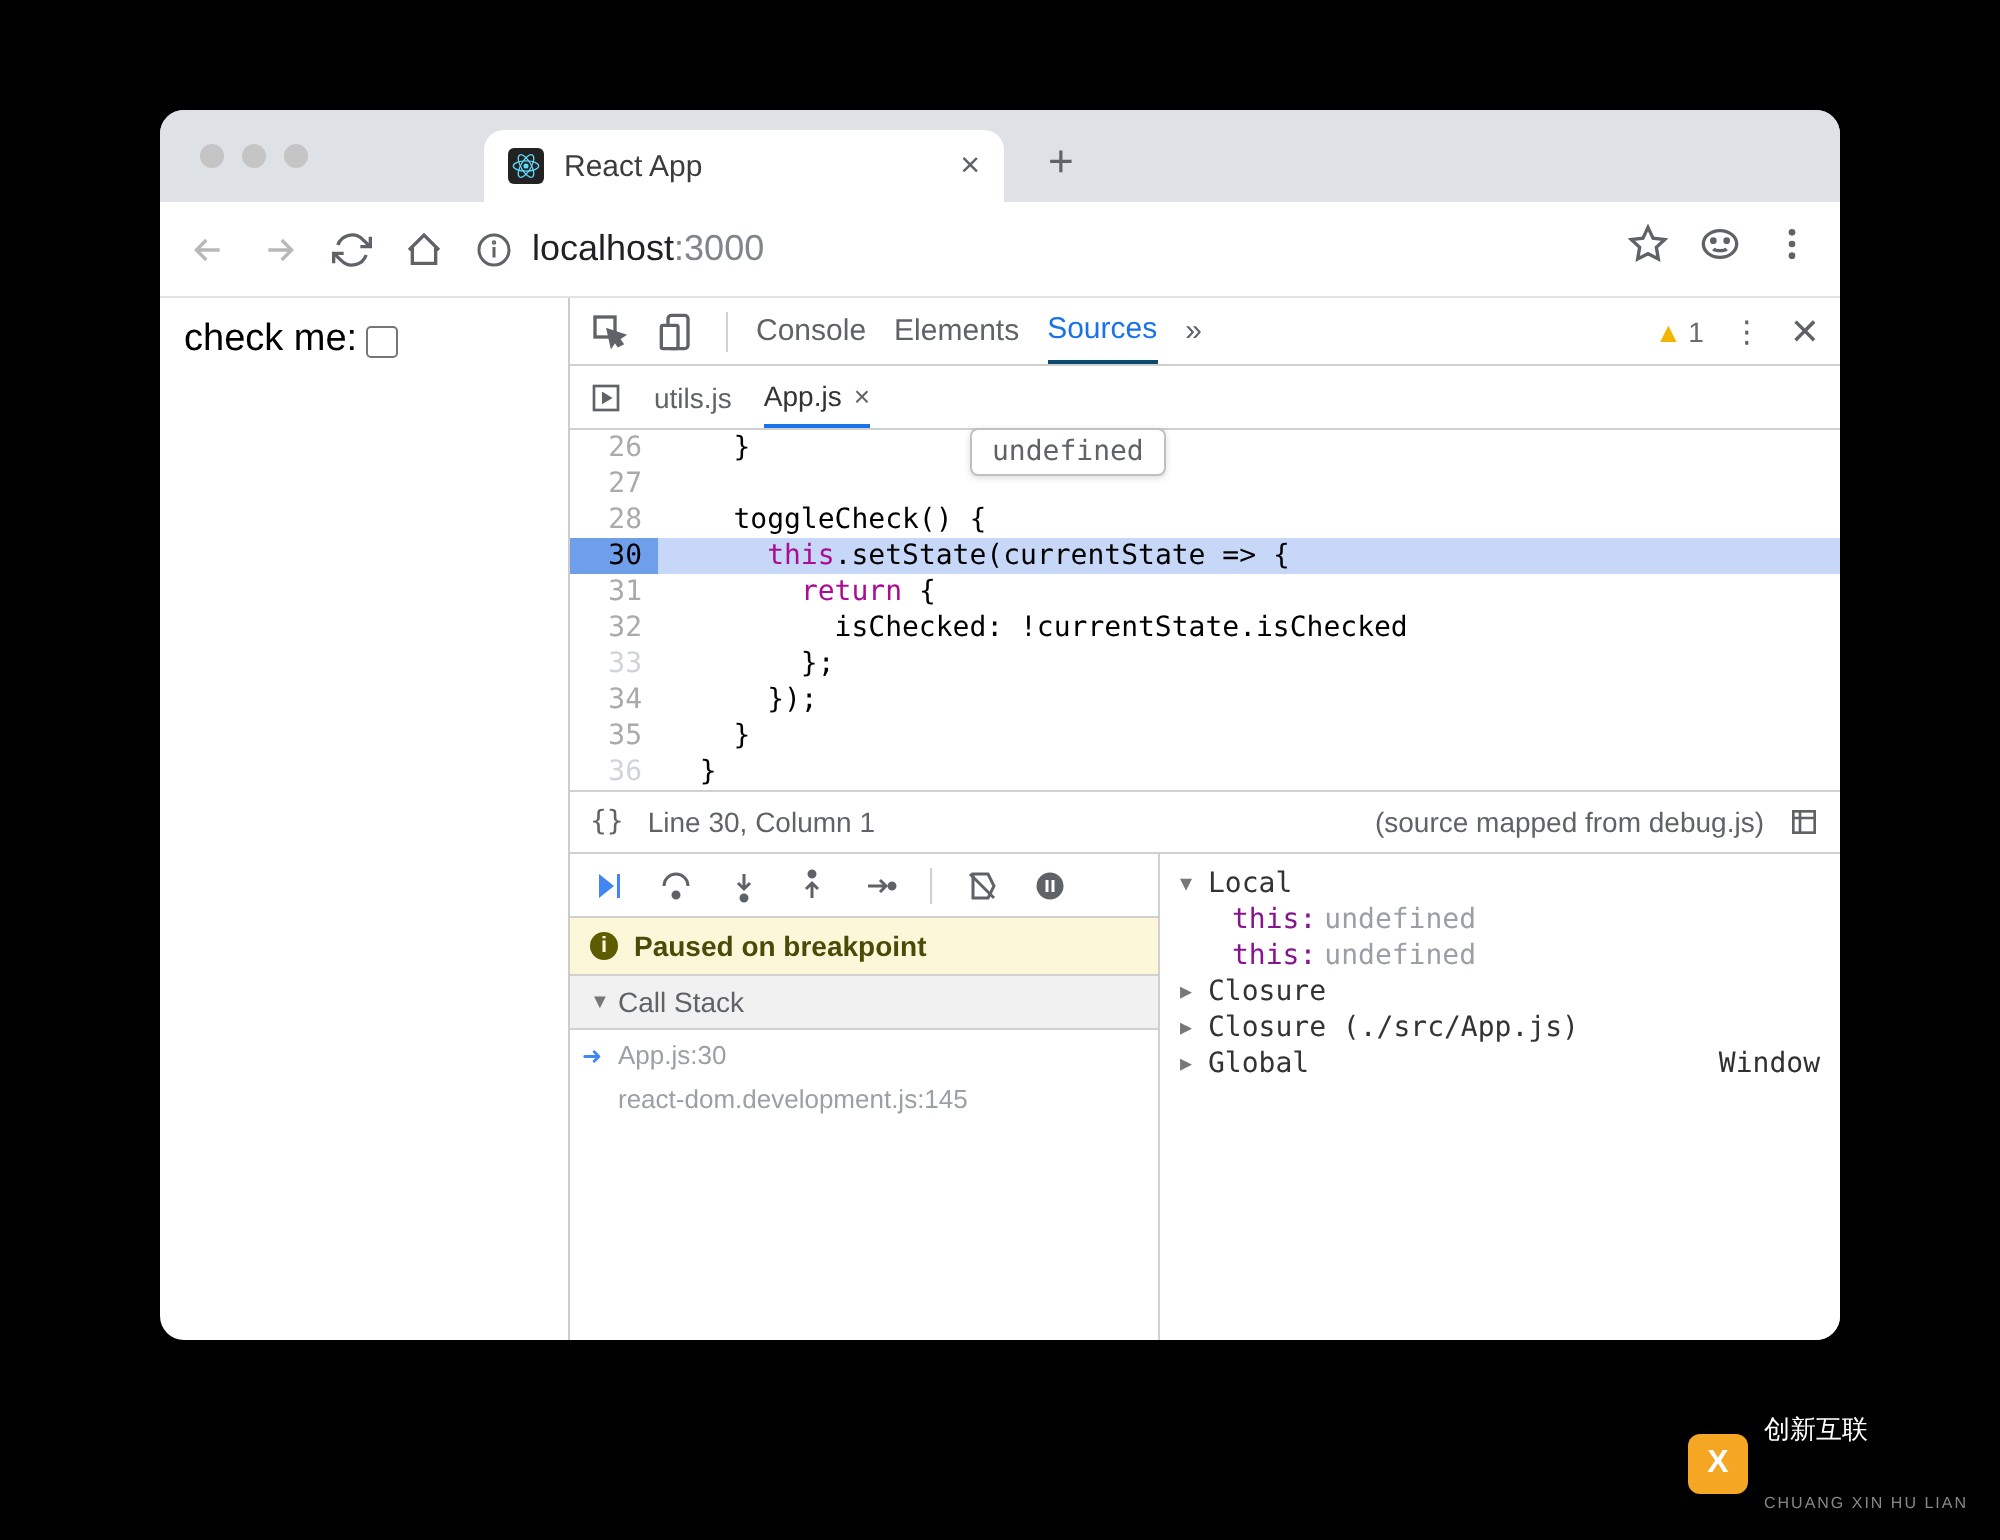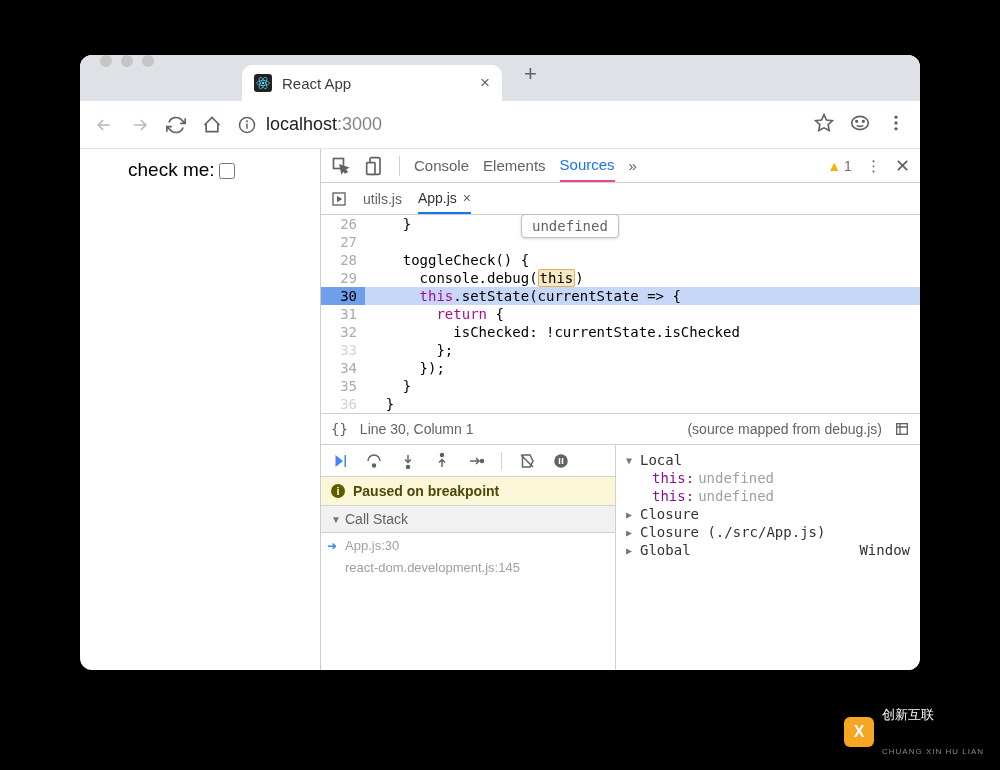--- a/index.html
+++ b/index.html
@@ -1,21 +1,21 @@
 <!DOCTYPE html>
 <html><head>
 <meta charset="utf-8">
 <style>
 * { box-sizing: border-box; margin: 0; padding: 0; }
 body { background: #000; width: 1000px; height: 770px; font-family: -apple-system, BlinkMacSystemFont, "Segoe UI", Arial, sans-serif; overflow: hidden; position: relative; }
 
 .window { position: absolute; left: 80px; top: 55px; width: 840px; height: 615px; background: #fff; border-radius: 12px; box-shadow: 0 25px 60px rgba(0,0,0,0.5); overflow: hidden; display: flex; flex-direction: column; }
 
 
-.tabbar { height: 46px; background: #dee1e6; display: flex; padding-left: 20px; gap: 8px; }
+.tabbar { height: 46px; background: #dee1e6; display: flex; align-items: center; padding-left: 20px; gap: 8px; }
 .traffic { display: flex; gap: 9px; margin-right: 80px; }
 .traffic-dot { width: 12px; height: 12px; border-radius: 50%; background: #c5c5c5; }
 .tab { display: flex; align-items: center; background: #fff; height: 36px; padding: 0 12px; border-radius: 10px 10px 0 0; gap: 10px; min-width: 260px; margin-top: 10px; }
 .favicon { width: 18px; height: 18px; background: #222; border-radius: 3px; display: flex; align-items: center; justify-content: center; }
 .favicon svg { width: 14px; height: 14px; }
 .tab-title { flex: 1; font-size: 15px; color: #3c3c3c; }
 .tab-close { font-size: 17px; color: #5f6368; cursor: pointer; }
 .new-tab { font-size: 22px; color: #5f6368; margin-left: 14px; margin-top: 6px; }
 
 
@@ -23,31 +23,31 @@
 .nav-icon { color: #5f6368; display: flex; align-items: center; }
 .nav-icon.disabled { color: #b8b8b8; }
 .nav-icon svg { width: 20px; height: 20px; }
 .url { flex: 1; display: flex; align-items: center; gap: 10px; font-size: 18px; color: #202124; }
 .url-info { color: #5f6368; display:flex; align-items:center; }
 .url-host { color: #202124; }
 .url-port { color: #80868b; }
 .star svg, .face svg, .menu-dots svg { width: 20px; height: 20px; color: #5f6368; }
 
 
-.content { flex: 1; display: flex; overflow: hidden; margin-left: 36px; }
+.content { flex: 1; display: flex; overflow: hidden; }
 .page { width: 205px; padding: 10px 12px; border-right: 1px solid #ccc; font-size: 19px; color: #000; display: flex; align-items: flex-start; gap: 4px; }
 .page input[type=checkbox] { width: 16px; height: 16px; margin-top: 4px; }
 
 .devtools { flex: 1; display: flex; flex-direction: column; background: #fff; font-size: 14px; color: #333; }
 
 
 .dt-head { height: 34px; display: flex; align-items: center; padding: 0 10px; gap: 14px; border-bottom: 1px solid #d0d0d0; }
 .dt-head .sep { width: 1px; height: 20px; background: #d0d0d0; }
 .dt-tab { font-size: 15px; color: #5f6368; padding: 7px 0; cursor: pointer; }
-.dt-tab.active { color: #1a73e8; border-bottom: 2px solid #ec4899; }
+.dt-tab.active { color: #1a73e8; border-bottom: 2px solid #0c4a6e; }
 .dt-spacer { flex: 1; }
 .warn { display: flex; align-items: center; gap: 3px; color: #6b6b6b; font-size: 14px; }
 .warn-tri { color: #f2b600; }
 .dt-close { font-size: 18px; color: #5f6368; }
 
 
 .filetabs { height: 32px; display: flex; align-items: center; padding: 0 10px; gap: 16px; border-bottom: 1px solid #d0d0d0; }
 .play-icon { color: #5f6368; display:flex; }
 .file-tab { font-size: 14px; color: #5f6368; padding: 6px 0; display: flex; align-items: center; gap: 6px; }
 .file-tab.active { color: #333; border-bottom: 2px solid #1a73e8; }
@@ -236,24 +236,20 @@
             <div class="line">    }</div>
           </div>
         <div class="code-row">
             <div class="gutter">27</div>
             <div class="line"></div>
           </div>
         <div class="code-row">
             <div class="gutter">28</div>
             <div class="line">    toggleCheck() {</div>
           </div>
-        <div class="code-row">
-            <div class="gutter">29</div>
-            <div class="line"><span>      console.debug(</span><span class="hlbox">this</span><span>)</span></div>
-          </div>
         <div class="code-row highlight">
             <div class="gutter">30</div>
             <div class="line"><span>      </span><span class="kw">this</span><span>.setState(currentState =&gt; {</span></div>
           </div>
         <div class="code-row">
             <div class="gutter">31</div>
             <div class="line"><span>        </span><span class="kw">return</span><span> {</span></div>
           </div>
         <div class="code-row">
             <div class="gutter">32</div>

